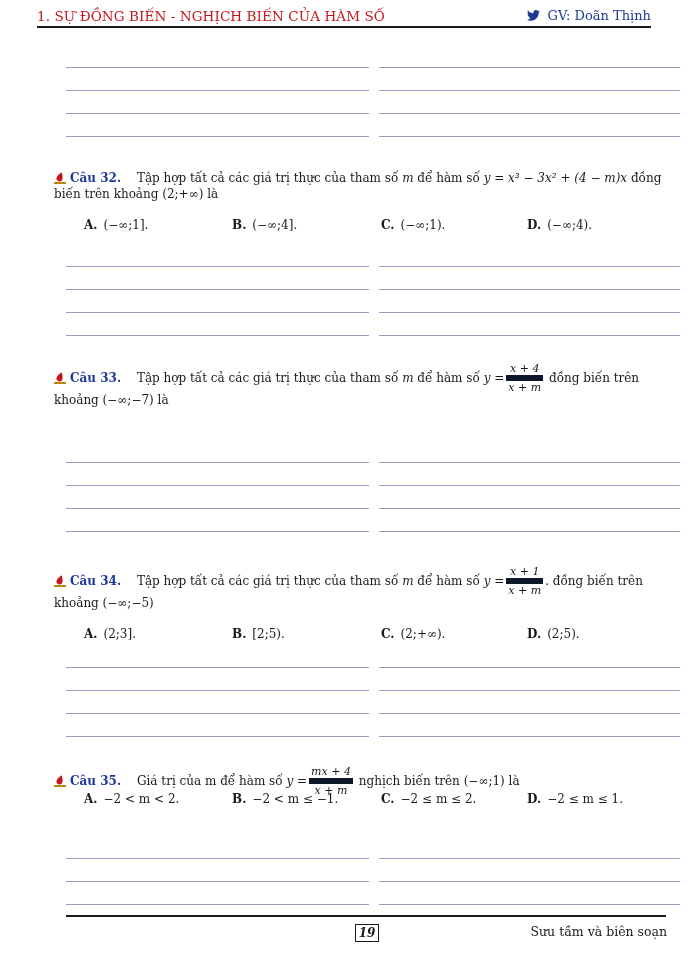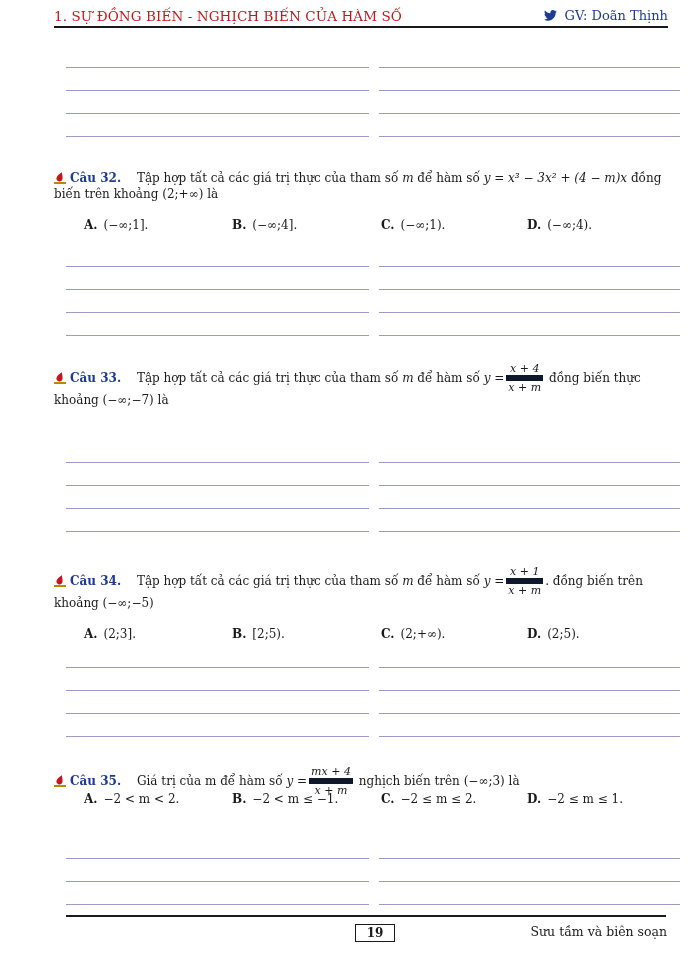--- a/index.html
+++ b/index.html
@@ -1,19 +1,19 @@
 <!DOCTYPE html>
 <html><head>
 <meta charset="utf-8">
 <style>
   * { box-sizing: border-box; margin: 0; padding: 0; }
   html, body { width: 700px; height: 960px; background: #ffffff; overflow: hidden; }
   body { position: relative; font-family: "DejaVu Serif", serif; color: #1a1a1a; font-size: 12px; }
 
-  .header { position: absolute; left: 54px; top: 6px; width: 614px; height: 22px; border-bottom: 2px solid #1a1a1a; }
+  .header { position: absolute; left: 37px; top: 6px; width: 614px; height: 22px; border-bottom: 2px solid #1a1a1a; }
   .header-title { position: absolute; left: 0; top: 2px; font-size: 13.5px; color: #c4161c; letter-spacing: 0.1px; font-family: "DejaVu Serif", serif; }
   .header-author { position: absolute; right: 0; top: 2px; font-size: 13px; color: #1f3a93; font-family: "DejaVu Serif", serif; }
   .twitter-icon { display: inline-block; width: 13px; height: 11px; vertical-align: -1px; margin-right: 3px; }
 
   .lines-block { position: absolute; left: 66px; width: 614px; }
   .line-row { position: relative; height: 23px; }
   .line { position: absolute; bottom: 0; height: 1.5px; background: #9a9ac4; }
   .line.left { left: 0; width: 303px; }
   .line.right { left: 313px; width: 301px; }
 
@@ -29,21 +29,21 @@
 
   .options { position: relative; height: 16px; margin-top: 15px; }
   .opt { position: absolute; top: 0; white-space: nowrap; font-size: 12px; }
   .opt .letter { font-weight: bold; margin-right: 6px; }
   .opt.a { left: 30px; }
   .opt.b { left: 178px; }
   .opt.c { left: 327px; }
   .opt.d { left: 473px; }
 
   .footer-rule { position: absolute; left: 66px; top: 915px; width: 600px; height: 2px; background: #1a1a1a; }
-  .page-number { position: absolute; left: 355px; top: 924px; width: 40px; height: 18px; border: 1px solid #1a1a1a; text-align: center; font-weight: bold; font-size: 12px; line-height: 16px; }
+  .page-number { position: absolute; left: 355px; top: 924px; width: 24px; height: 18px; border: 1px solid #1a1a1a; text-align: center; font-weight: bold; font-size: 12px; line-height: 16px; font-style: italic; }
   .footer-text { position: absolute; right: 33px; top: 924px; font-size: 12.5px; }
 </style>
 </head>
 <body>
 
 <div class="header">
   <span class="header-title">1.  SỰ ĐỒNG BIẾN - NGHỊCH BIẾN CỦA HÀM SỐ</span>
   <span class="header-author">
     <svg class="twitter-icon" viewBox="0 0 24 20">
         <path fill="#1f3a93" d="M24 2.4c-.9.4-1.8.7-2.8.8 1-.6 1.8-1.6 2.2-2.7-1 .6-2 1-3.1 1.2C19.3.7 18 0 16.6 0c-2.7 0-4.9 2.2-4.9 4.9 0 .4 0 .8.1 1.1C7.7 5.8 4.1 3.9 1.7.9c-.4.7-.7 1.6-.7 2.5 0 1.7.9 3.2 2.2 4.1-.8 0-1.6-.2-2.2-.6v.1c0 2.4 1.7 4.4 3.9 4.8-.4.1-.8.2-1.3.2-.3 0-.6 0-.9-.1.6 2 2.4 3.4 4.6 3.4-1.7 1.3-3.8 2.1-6.1 2.1-.4 0-.8 0-1.2-.1 2.2 1.4 4.8 2.2 7.5 2.2 9.1 0 14-7.5 14-14v-.6c1-.7 1.8-1.6 2.5-2.5z"></path>
@@ -112,21 +112,21 @@
 
 <div class="question" style="top:362px;">
   <div class="q-line" style="height:30px; line-height:30px;">
     <span class="pencil-icon"><svg width="10" height="10" viewBox="0 0 10 10" style="position:absolute;left:1px;top:0;">
           <path d="M5 0 C7 3 8 5 8 6.5 A3 3 0 0 1 2 6.5 C2 5 3 3 5 0Z" fill="#c4161c" transform="rotate(20 5 5)"></path>
         </svg></span><span class="q-label">Câu 33.</span>
     <span>Tập hợp tất cả các giá trị thực của tham số</span>
     <span class="math">m</span>
     <span>để hàm số</span>
     <span class="math">y =</span><span class="frac math"><span class="num">x + 4</span><span class="den">x + m</span></span>
-    <span>đồng biến thực</span>
+    <span>đồng biến trên</span>
   </div>
   <div class="q-line">khoảng (−∞;−7) là</div>
 </div>
 
 <div class="lines-block" style="top:440px;">
   <div class="line-row">
       <div class="line left"></div>
       <div class="line right"></div>
     </div>
   <div class="line-row">
@@ -181,21 +181,21 @@
     </div>
 </div>
 
 <div class="question" style="top:765px;">
   <div class="q-line" style="height:30px; line-height:30px;">
     <span class="pencil-icon"><svg width="10" height="10" viewBox="0 0 10 10" style="position:absolute;left:1px;top:0;">
           <path d="M5 0 C7 3 8 5 8 6.5 A3 3 0 0 1 2 6.5 C2 5 3 3 5 0Z" fill="#c4161c" transform="rotate(20 5 5)"></path>
         </svg></span><span class="q-label">Câu 35.</span>
     <span>Giá trị của m để hàm số</span>
     <span class="math">y =</span><span class="frac math"><span class="num">mx + 4</span><span class="den">x + m</span></span>
-    <span>nghịch biến trên (−∞;3) là</span>
+    <span>nghịch biến trên (−∞;1) là</span>
   </div>
   <div class="options" style="margin-top:-4px;">
     <span class="opt a"><span class="letter">A.</span><span class="mathr">−2 &lt; m &lt; 2.</span></span>
     <span class="opt b"><span class="letter">B.</span><span class="mathr">−2 &lt; m ≤ −1.</span></span>
     <span class="opt c"><span class="letter">C.</span><span class="mathr">−2 ≤ m ≤ 2.</span></span>
     <span class="opt d"><span class="letter">D.</span><span class="mathr">−2 ≤ m ≤ 1.</span></span>
   </div>
 </div>
 
 <div class="lines-block" style="top:836px;">

